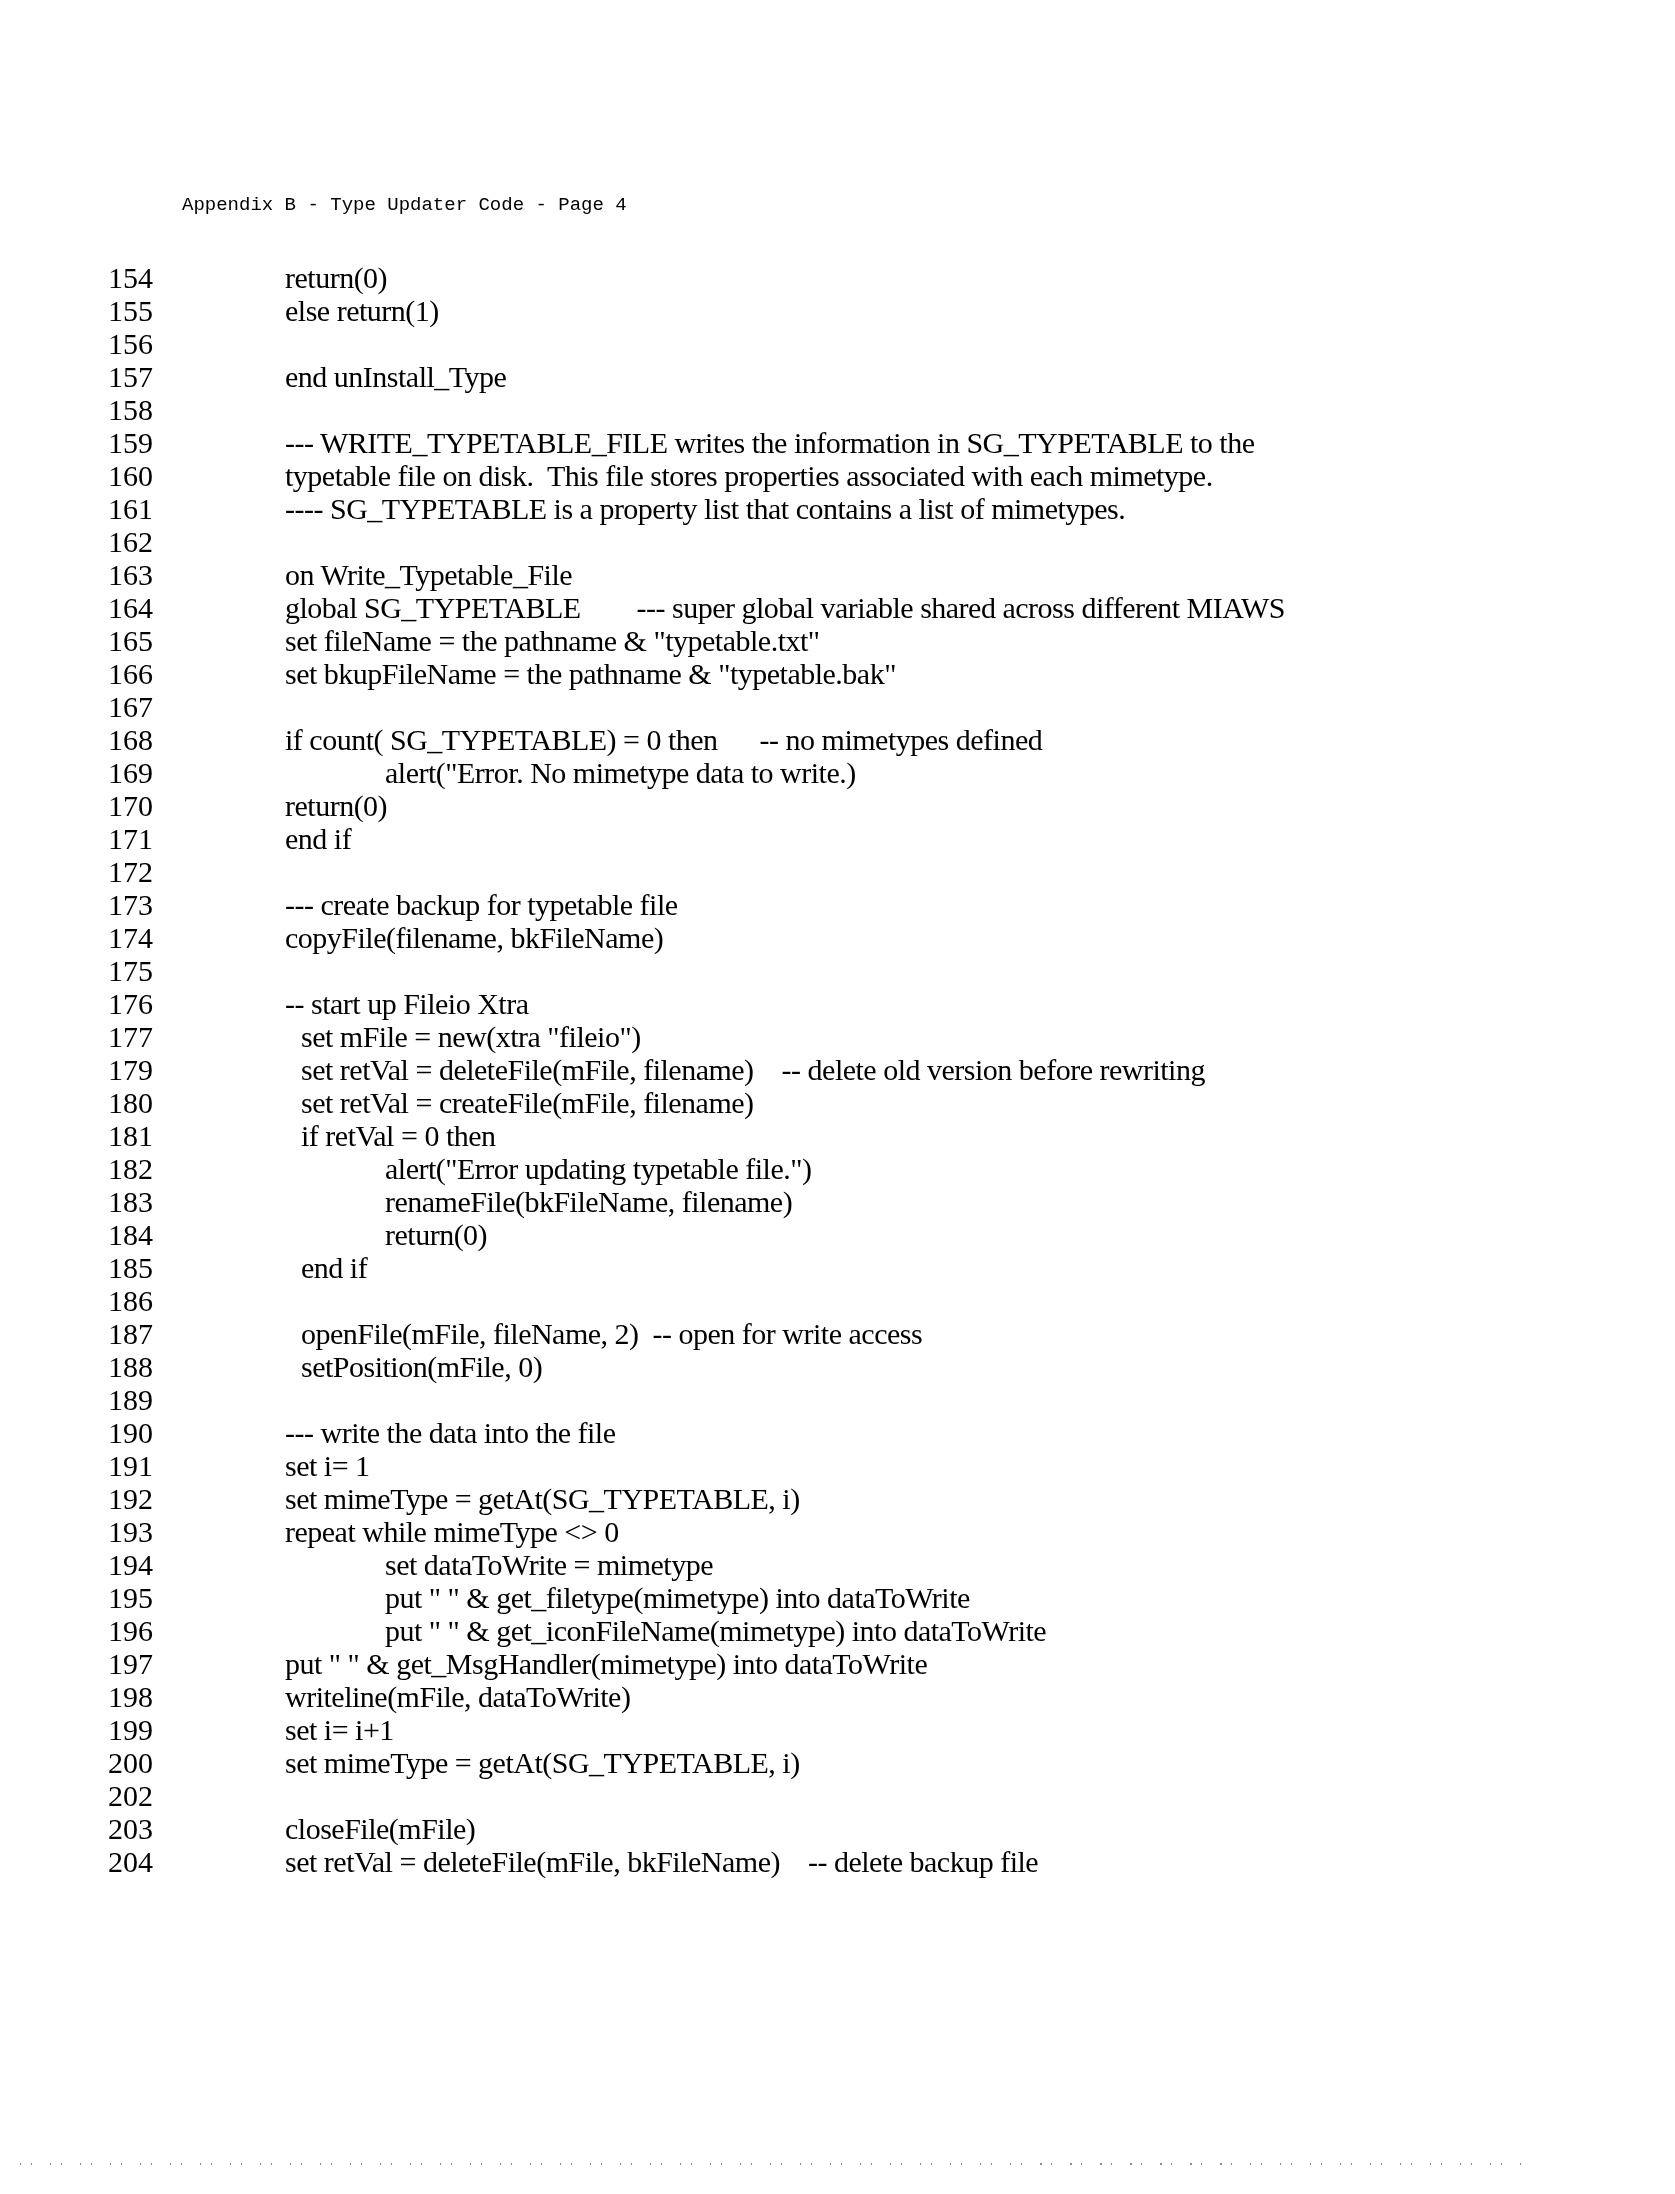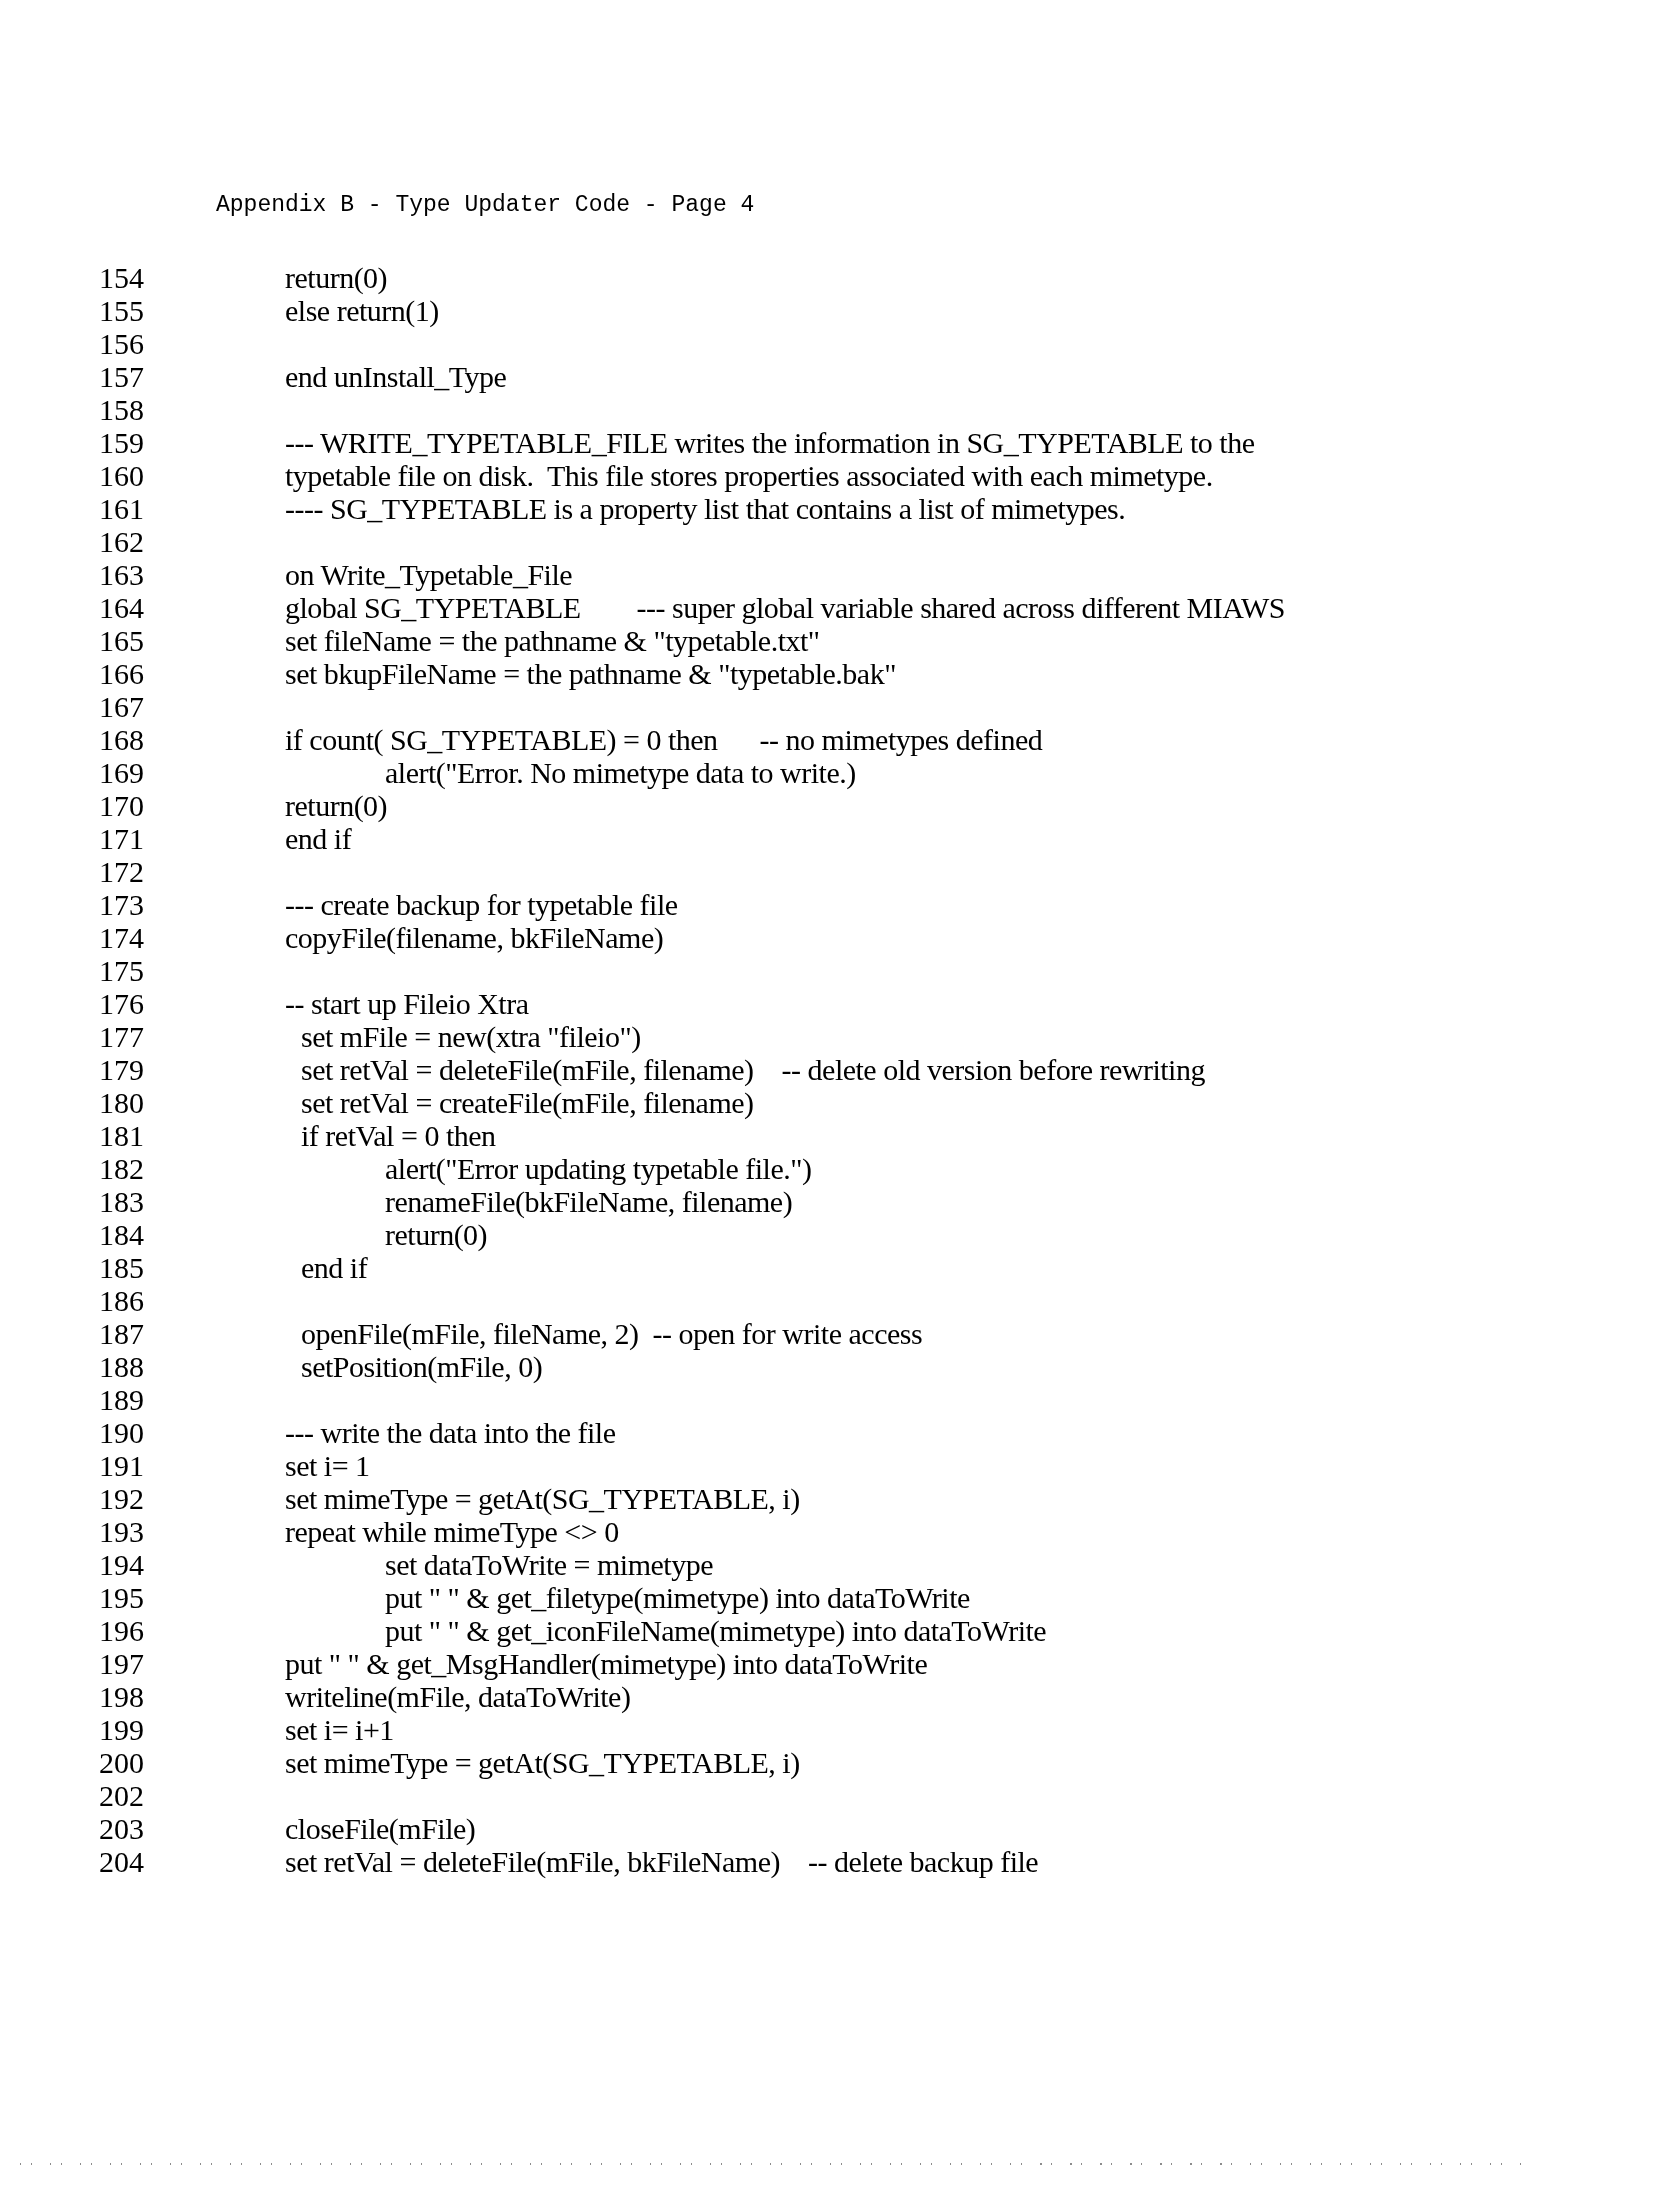--- a/index.html
+++ b/index.html
@@ -9,24 +9,24 @@
     }
     body {
       width: 1676px;
       height: 2194px;
       position: relative;
       overflow: hidden;
       color: #000000;
     }
     .page-header {
       position: absolute;
-      left: 216px;
+      left: 182px;
       top: 186px;
       font-family: "Liberation Mono", "DejaVu Sans Mono", monospace;
-      font-size: 23px;
+      font-size: 19px;
       line-height: 39px;
       white-space: pre;
       letter-spacing: 0px;
     }
     .code-listing {
       position: absolute;
       left: 0;
       top: 261px;
       width: 1676px;
     }
@@ -36,21 +36,21 @@
       font-family: "Liberation Serif", "DejaVu Serif", serif;
       font-size: 30px;
       line-height: 33px;
       white-space: pre;
     }
     .line-number {
       position: absolute;
       left: 99px;
       top: 0;
       width: 54px;
-      text-align: left;
+      text-align: right;
     }
     .line-code {
       position: absolute;
       left: 245px;
       top: 0;
       letter-spacing: -0.5px;
       margin-left: 40px;
     }
     .indent-1 { left: 261px; }
     .indent-2 { left: 345px; }

